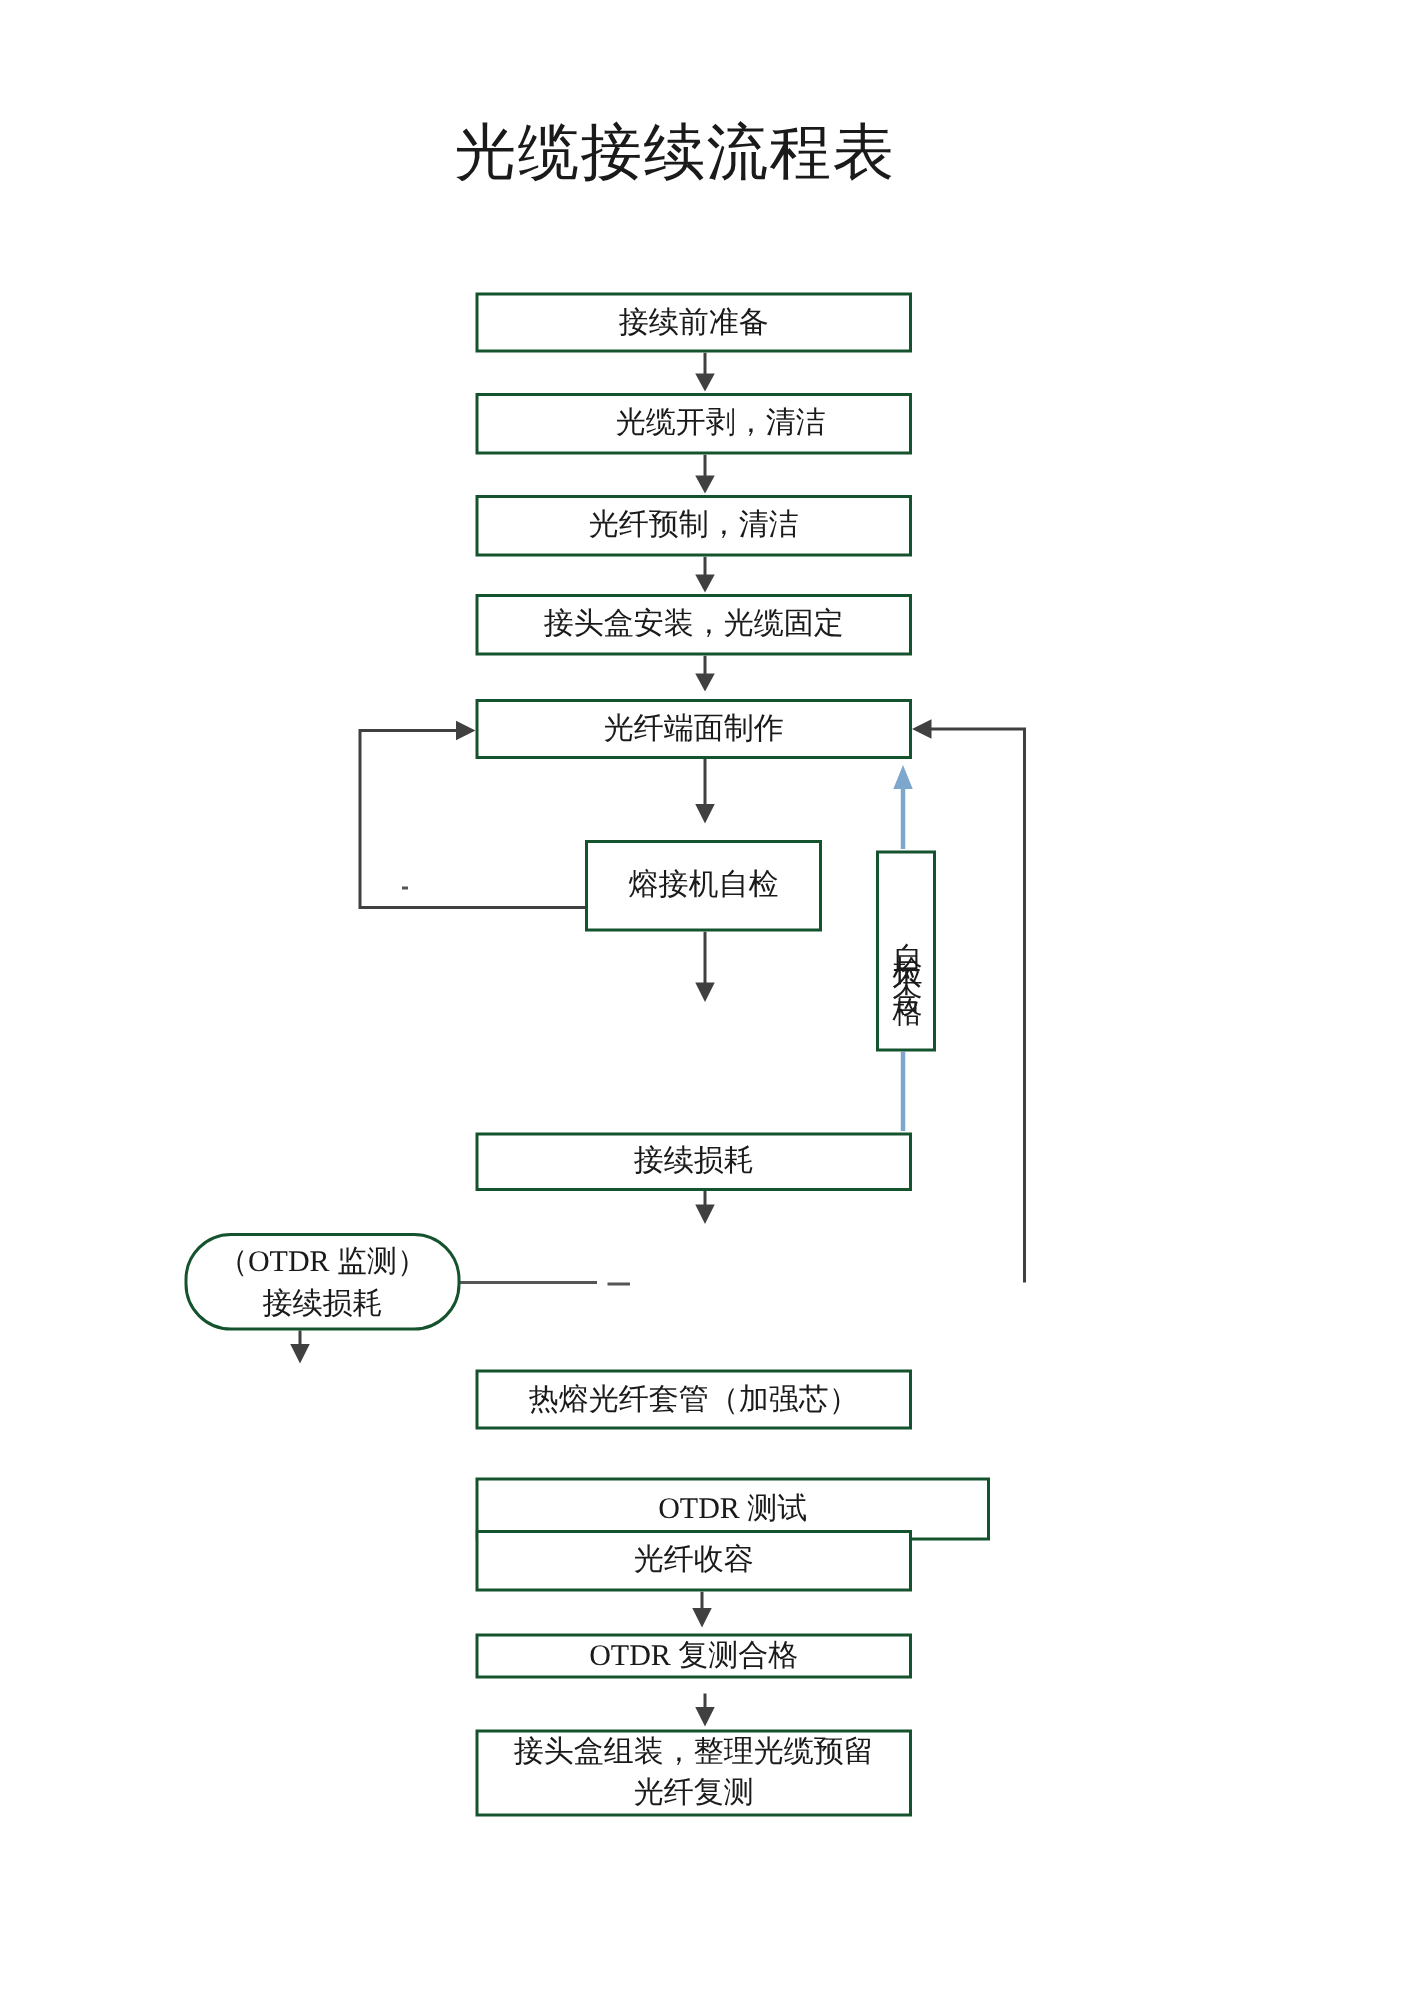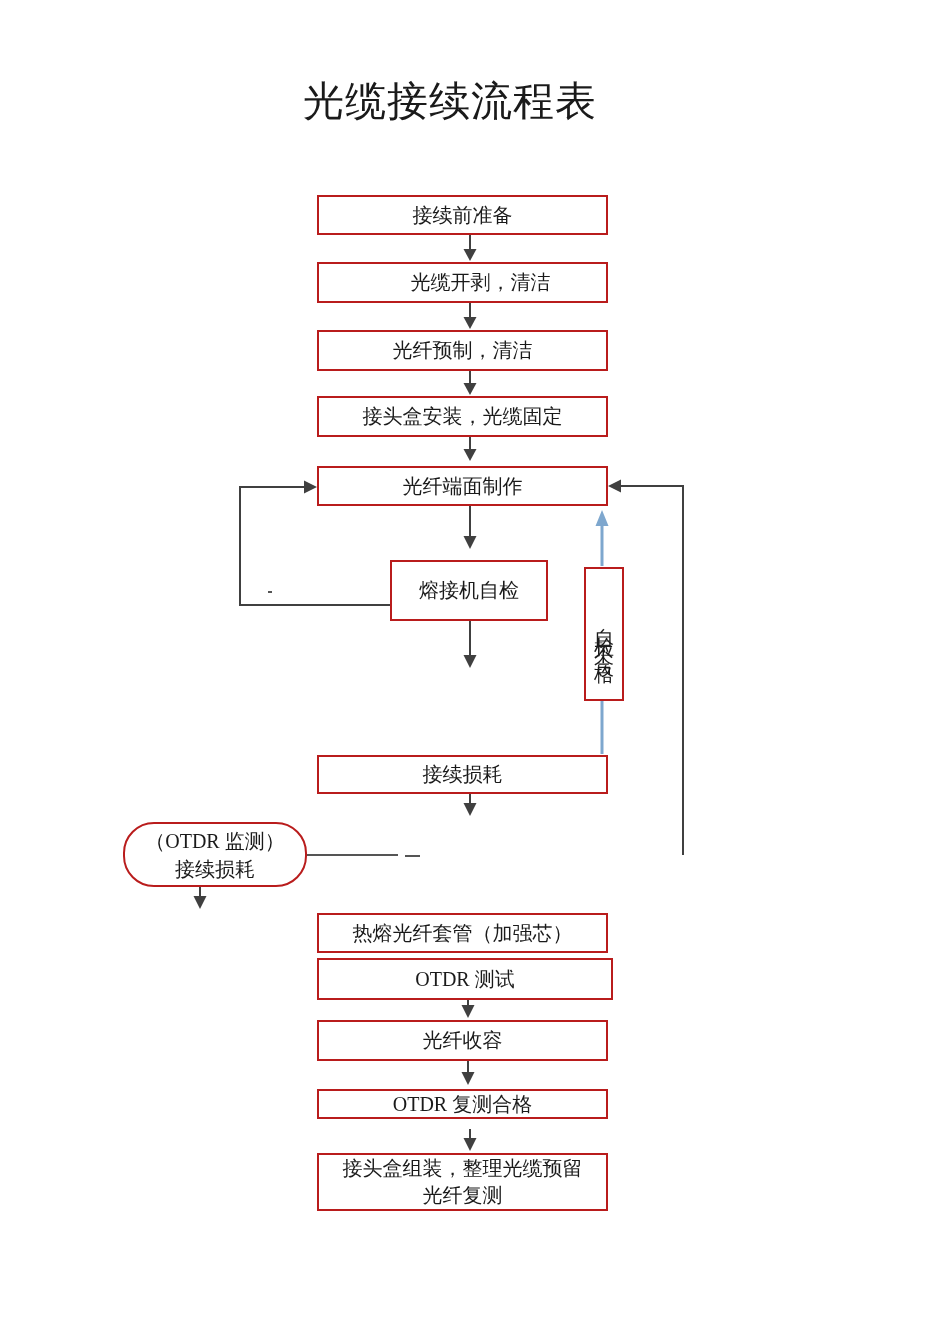--- a/index.html
+++ b/index.html
@@ -15,40 +15,40 @@
     position:absolute;
     left:250px;top:74px;width:400px;
     text-align:center;
     font-size:41px;
     letter-spacing:1px;
     white-space:nowrap;
   }
   .box{
     position:absolute;
     box-sizing:border-box;
-    border:2px solid #b91c1c;
+    border:2px solid #14532d;
     background:#ffffff;
     display:flex;
     flex-direction:column;
     align-items:center;
     justify-content:center;
     font-size:20px;
     text-align:center;
     line-height:27px;
     z-index:2;
   }
   .n0{left:317px;top:195px;width:291px;height:40px;}
   .n1{left:317px;top:262px;width:291px;height:41px;padding-left:36px;}
   .n2{left:317px;top:330px;width:291px;height:41px;text-align:center;}
   .n3{left:317px;top:396px;width:291px;height:41px;}
   .n4{left:317px;top:466px;width:291px;height:40px;}
   .n5{left:390px;top:560px;width:158px;height:61px;}
   .n6{left:317px;top:755px;width:291px;height:39px;}
   .n7{left:317px;top:913px;width:291px;height:40px;}
-  .n8{left:317px;top:958px;width:296px;height:42px;}
+  .n8{left:317px;top:985px;width:343px;height:42px;}
   .n9{left:317px;top:1020px;width:291px;height:41px;}
   .n10{left:317px;top:1089px;width:291px;height:30px;}
   .n11{left:317px;top:1153px;width:291px;height:58px;}
   .side-fail{left:584px;top:567px;width:40px;height:134px;}
   .side-fail span{
     writing-mode:vertical-lr;
     text-orientation:upright;
     letter-spacing:9px;
     font-size:20px;
   }

